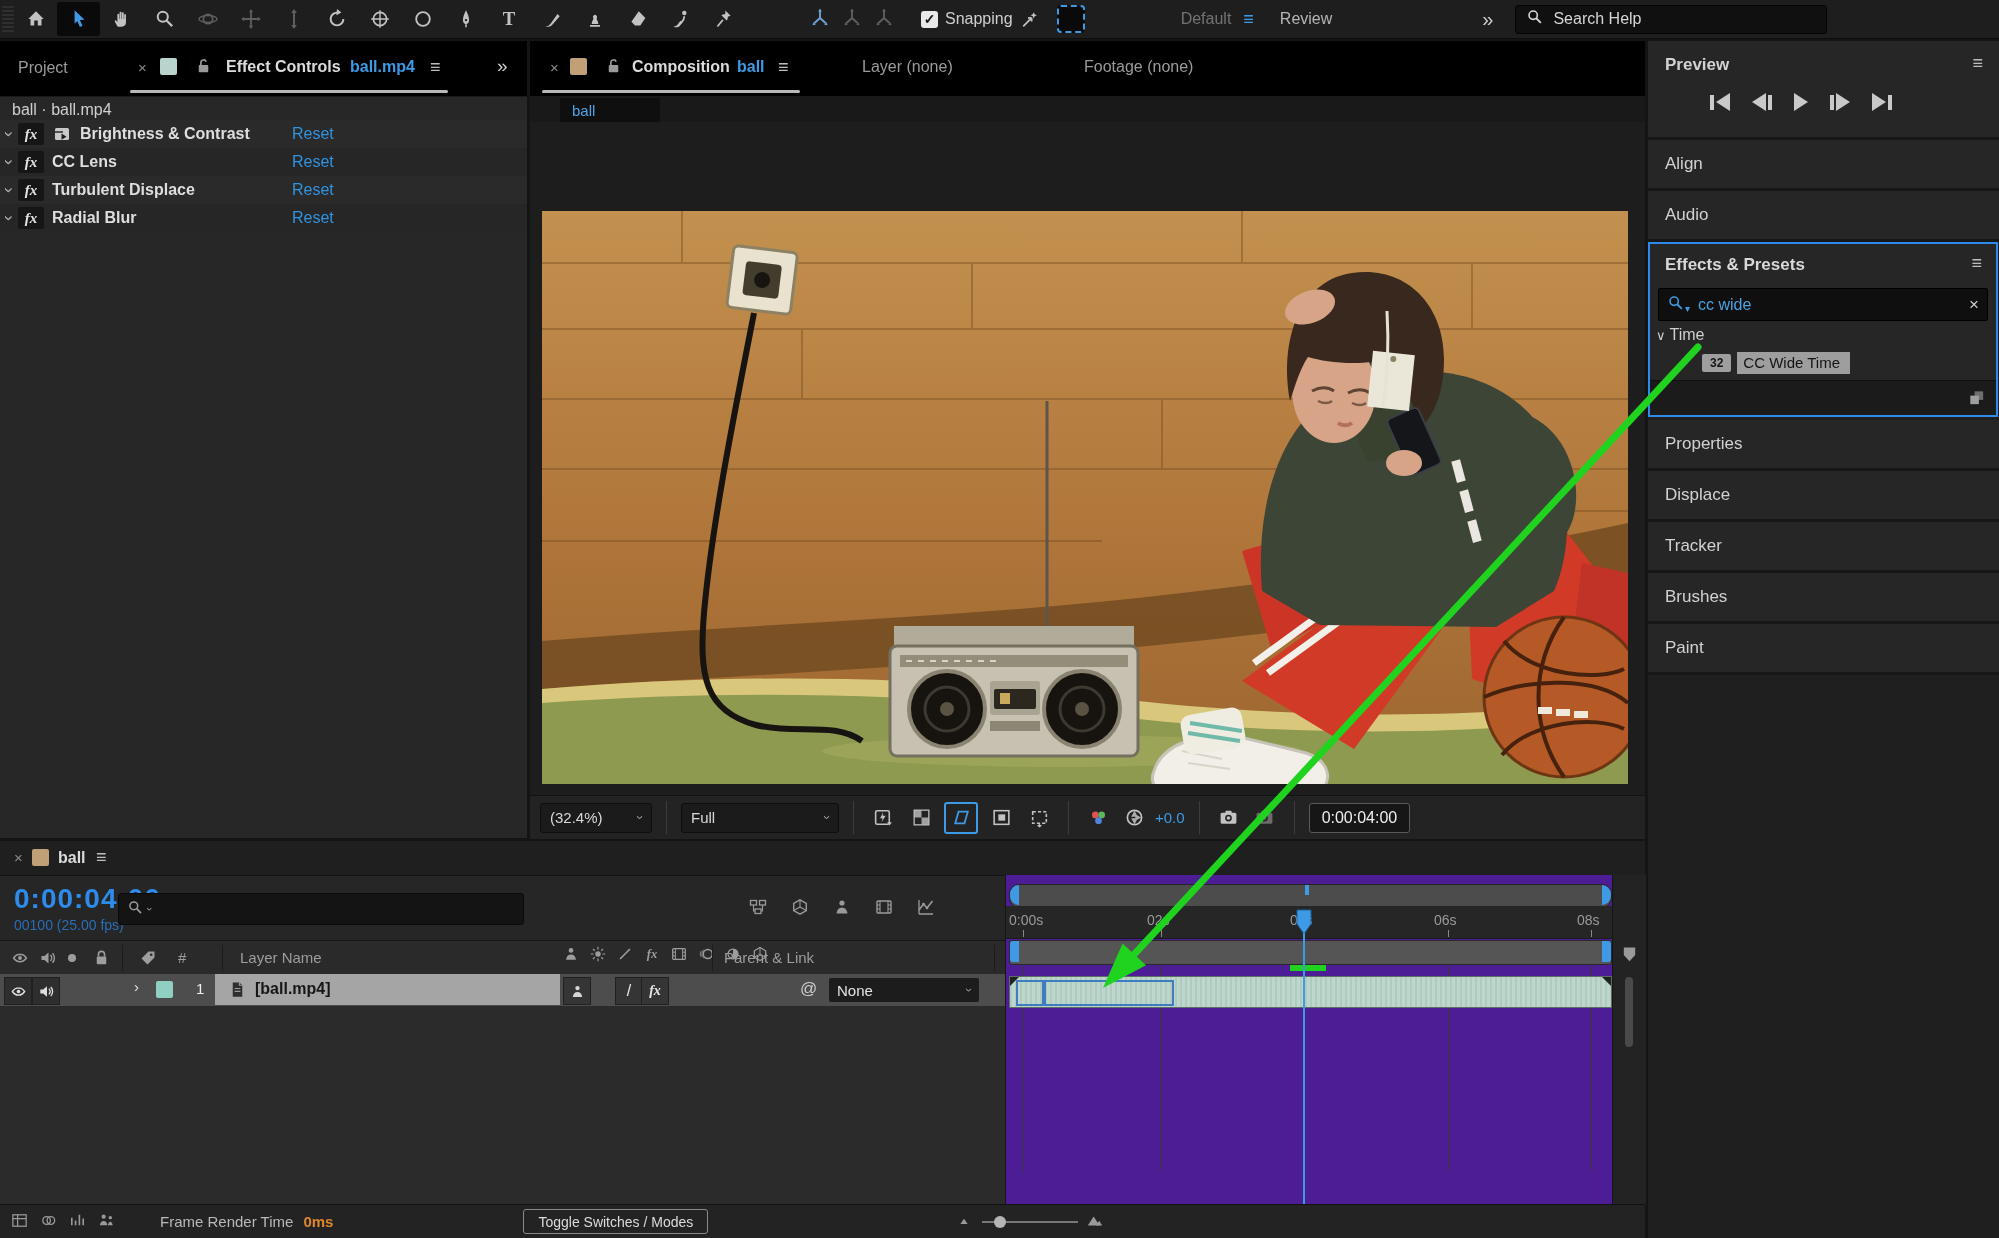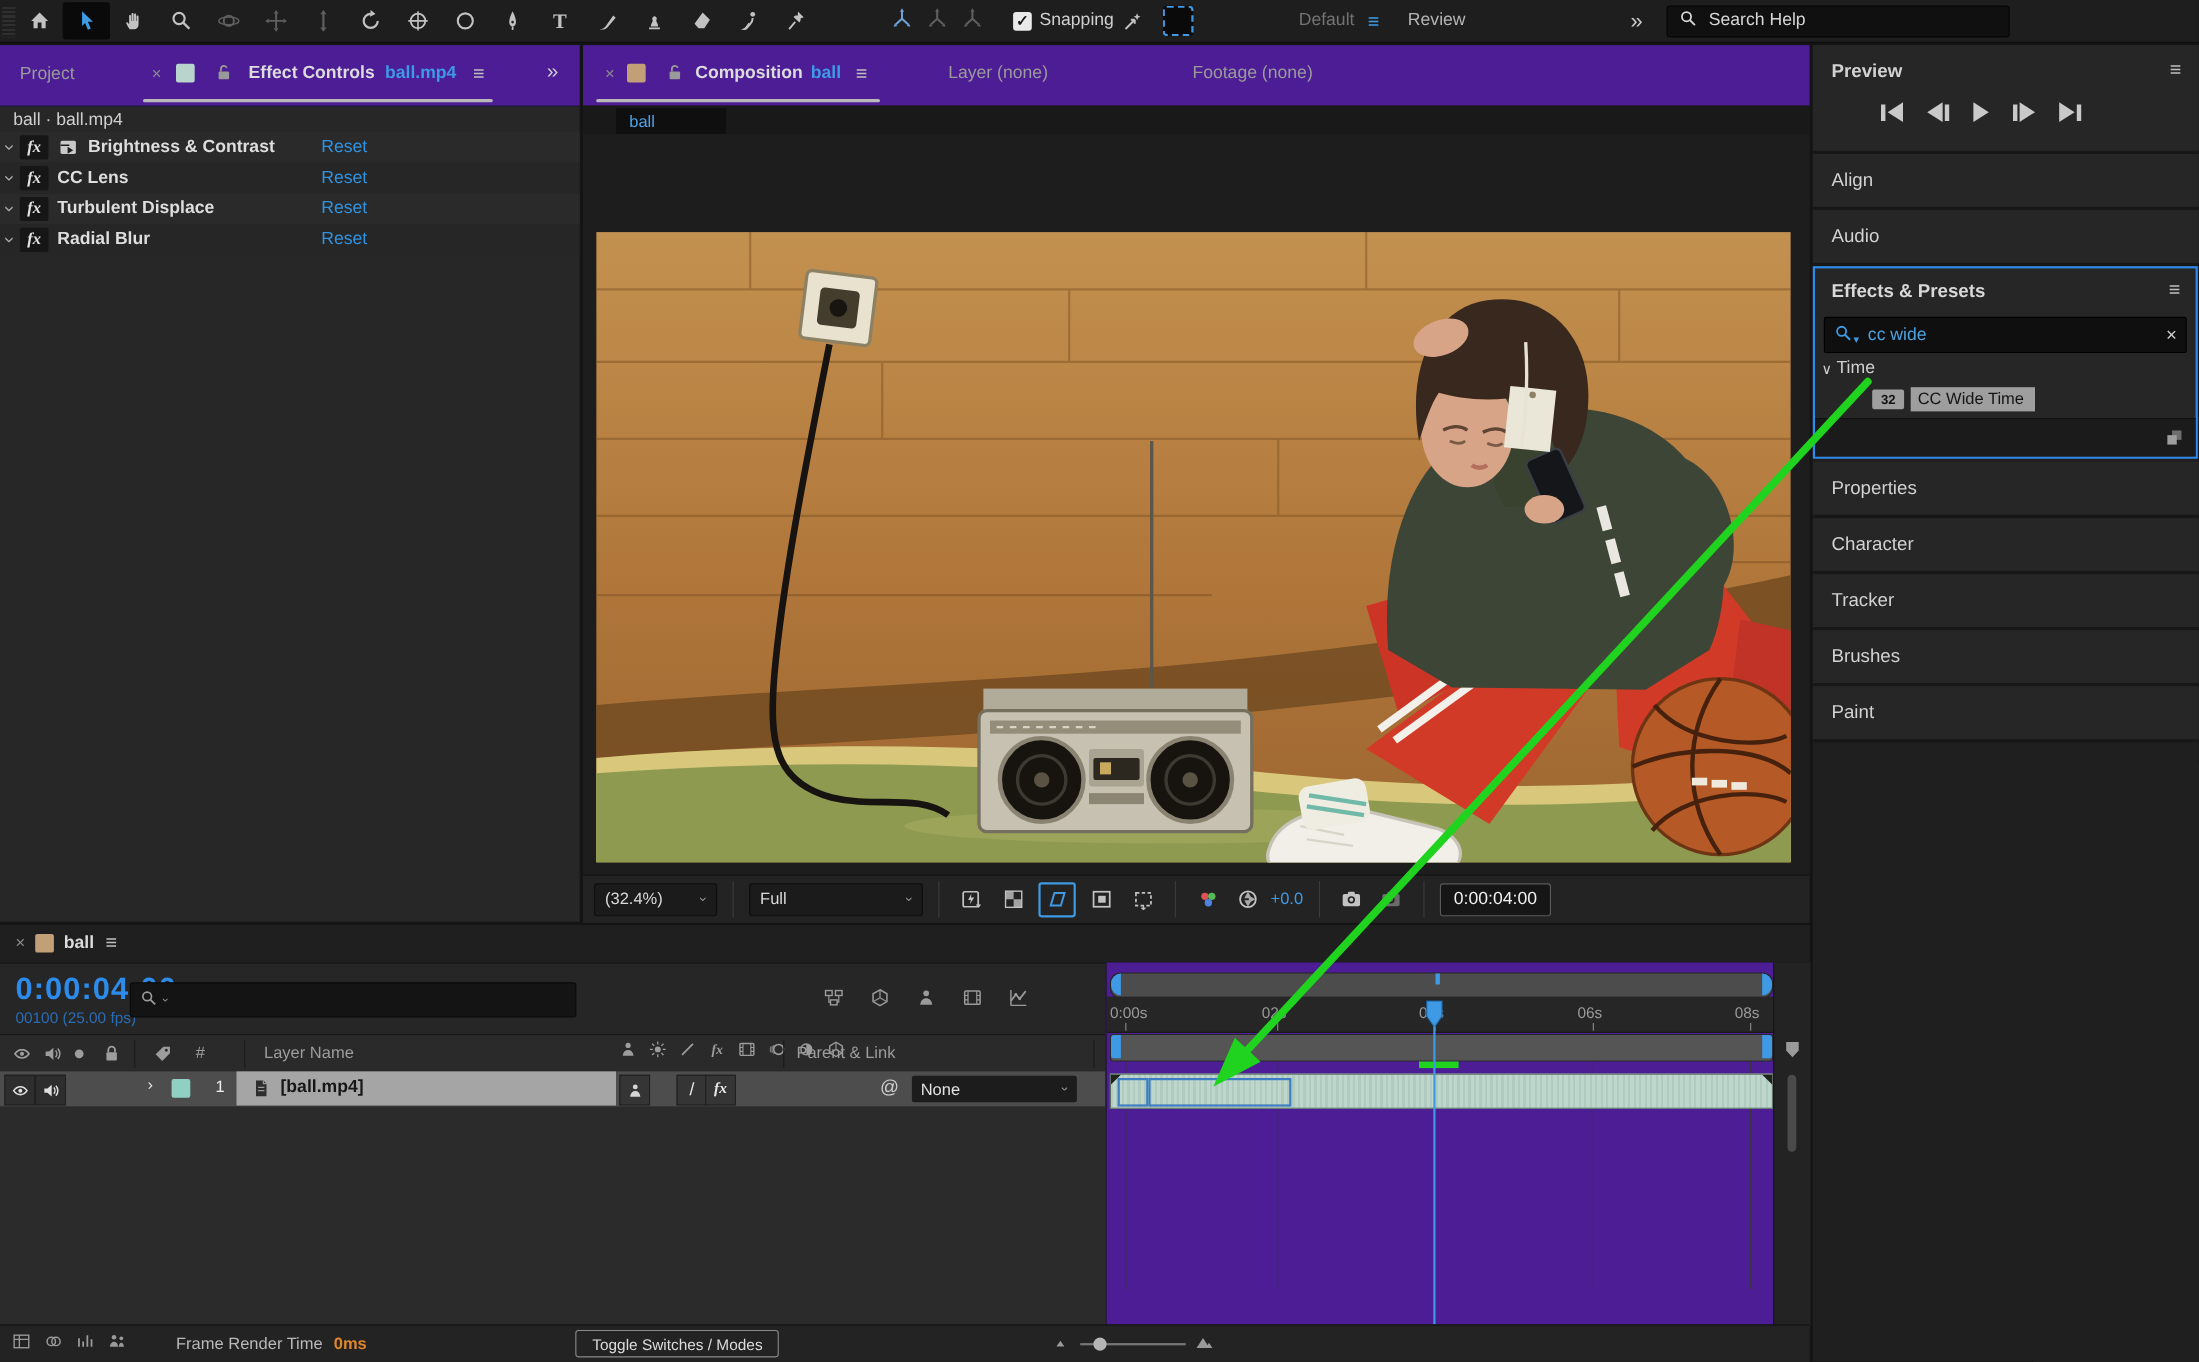--- a/index.html
+++ b/index.html
@@ -18,21 +18,21 @@
   #axis-group{margin-left:64px;display:flex;gap:10px;align-items:center;}
   .chk{width:17px;height:17px;background:#e9e9e9;border-radius:3px;color:#151515;font-size:14px;font-weight:bold;
        display:flex;align-items:center;justify-content:center;margin-right:7px;}
   .snapbox{width:24px;height:24px;border:2px dashed #3e9ae5;border-radius:4px;background:#0a0a0a;margin-left:10px;}
   #ws{color:#737373;font-size:16px;}
   #ws-menu{color:#3e9ae5;font-size:18px;margin:0 26px 0 12px;}
   #review{color:#b5b5b5;font-size:16px;}
   #ovf{color:#cfcfcf;font-size:20px;margin:0 22px 0 150px;}
   #help-search{width:300px;height:27px;background:#101010;border:1px solid #050505;border-radius:3px;display:flex;align-items:center;padding-left:10px;gap:9px;color:#d6d6d6;font-size:16px;}
   
-  .tabstrip{position:absolute;left:0;top:0;right:0;height:55px;background:#4c1d95;border-bottom:1px solid #191919;}
+  .tabstrip{position:absolute;left:0;top:0;right:0;height:55px;background:#000000;border-bottom:1px solid #191919;}
   .tabtxt{font-size:16px;color:#9b9b9b;}
   .tabon{color:#dcdcdc;font-weight:bold;}
   .bluetxt{color:#3e9ae5;}
   .swatch{width:17px;height:17px;border-radius:2px;display:inline-block;}
   .underline{position:absolute;height:3px;background:#b9b9b9;border-radius:2px;}
   .menu-glyph{color:#bdbdbd;font-size:18px;}
   .close-x{color:#8d8d8d;font-size:15px;}
   
   #ec-rows .fxrow{height:28px;display:flex;align-items:center;position:relative;}
   #ec-rows .fxrow:nth-child(odd){background:#2a2a2a;}
@@ -510,21 +510,21 @@
             <rect x="8" y="3.5" width="9" height="9" fill="#6e6e6e"></rect>
             <rect x="3.5" y="8" width="9" height="9" fill="#9e9e9e"></rect>
           </svg></span>
     </div>
   </div>
   <div class="abs" style="left:0;top:379px;right:0;" id="collapsed-list">
       <div class="crow">
         <span>Properties</span>
       </div>
       <div class="crow">
-        <span>Character</span>
+        <span>Displace</span>
       </div>
       <div class="crow">
         <span>Tracker</span>
       </div>
       <div class="crow">
         <span>Brushes</span>
       </div>
       <div class="crow">
         <span>Paint</span>
       </div>

